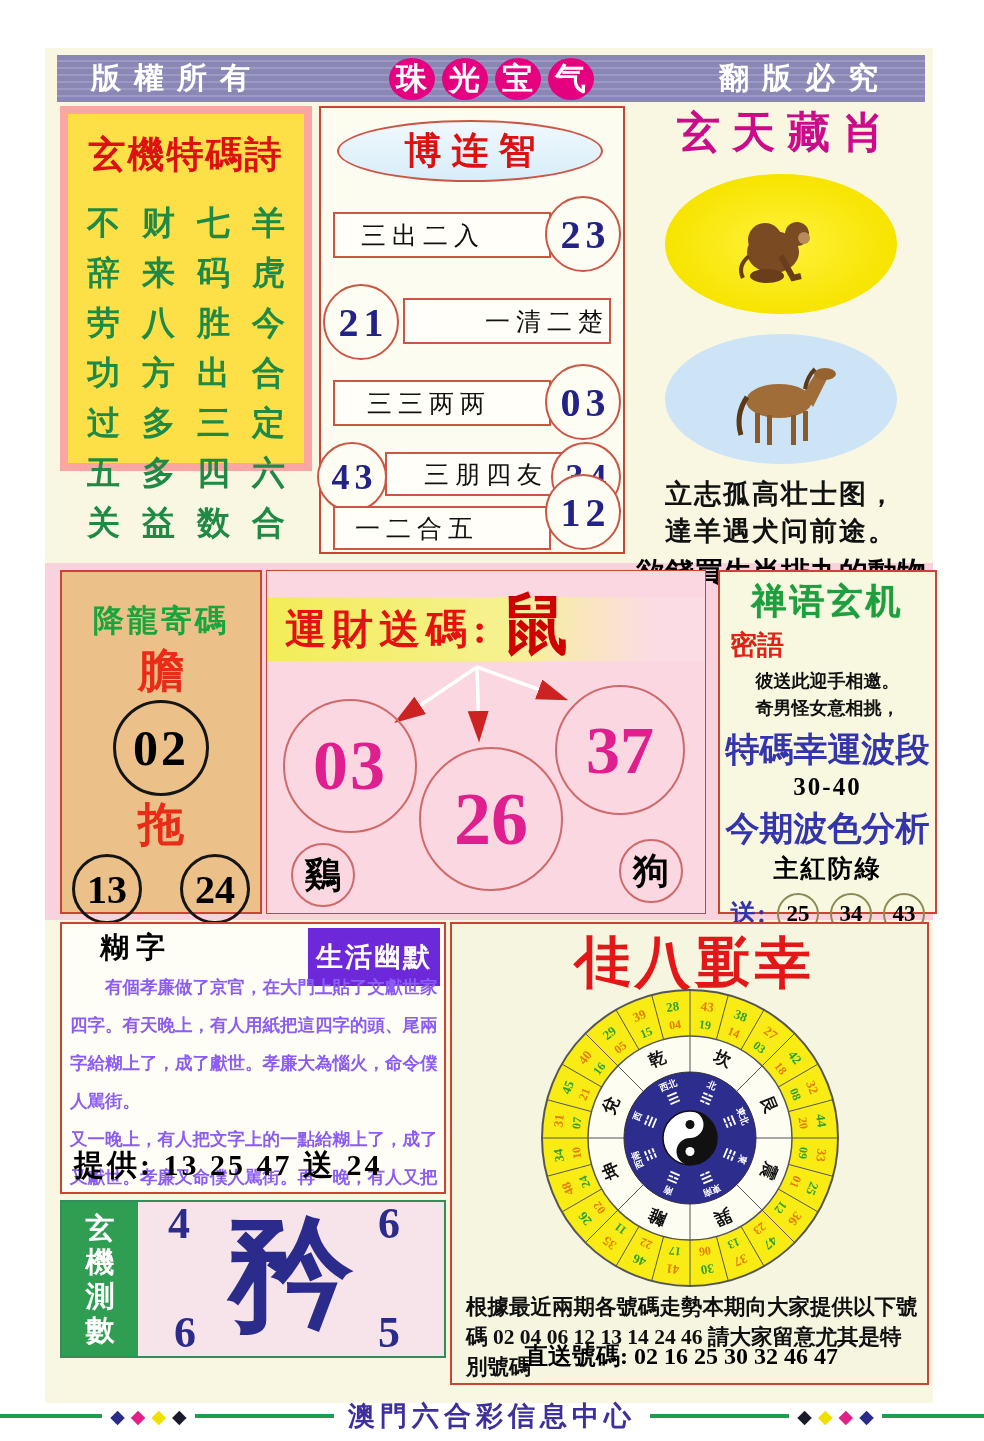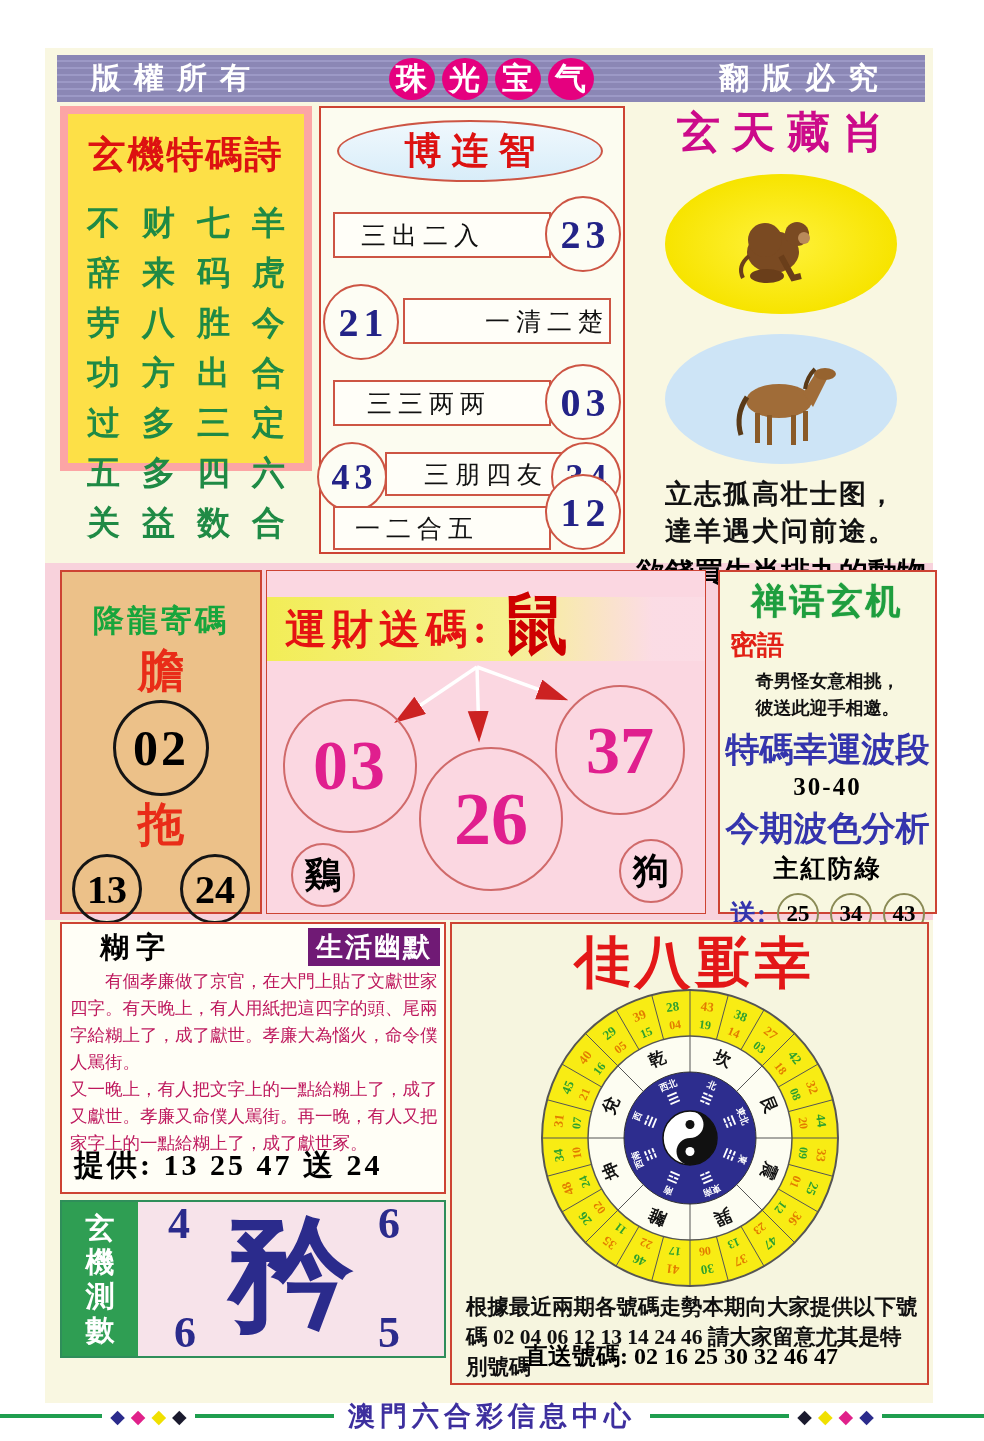--- a/index.html
+++ b/index.html
@@ -82,23 +82,23 @@
   .cy-verse{margin-top:5px;text-align:center;color:#111;font-size:18px;font-weight:bold;line-height:27px;}
   .cy-wave,.cy-color{margin-top:5px;text-align:center;color:#3434ad;font-size:34px;font-weight:bold;}
   .cy-range,.cy-advice{text-align:center;color:#000;font-size:25px;font-weight:bold;letter-spacing:2px;}
   .cy-send{display:flex;align-items:center;margin:8px 0 0 10px;gap:11px;}
   .cy-send-label{color:#3434ad;font-size:27px;font-weight:bold;}
   .cy-send-circle{width:42px;height:42px;border:2px solid #8a8a55;border-radius:50%;display:flex;align-items:center;
                   justify-content:center;color:#000;font-size:23px;font-weight:bold;box-sizing:border-box;}
   
   .hz-box{position:absolute;left:60px;top:922px;width:386px;height:272px;border:2px solid #cd4333;background:#fffef6;box-sizing:border-box;}
   .hz-title{position:absolute;left:38px;top:4px;color:#000;font-size:29px;font-weight:bold;letter-spacing:7px;}
-  .hz-badge{position:absolute;right:4px;top:4px;background:#701a75;color:#fff;font-size:27px;font-weight:bold;
-            padding:1px 8px;letter-spacing:2px;}
-  .hz-story{position:absolute;left:8px;top:44px;width:370px;color:#be185d;font-size:17.5px;line-height:27px;font-weight:normal;}
+  .hz-badge{position:absolute;right:4px;top:4px;background:#6d28d9;color:#fff;font-size:27px;font-weight:bold;
+            padding:11px 8px;letter-spacing:2px;}
+  .hz-story{position:absolute;left:8px;top:44px;width:370px;color:#8b5cf6;font-size:17.5px;line-height:38px;font-weight:bold;}
   .hz-story p{margin:0;}
   .hz-story p.indent{text-indent:2em;}
   .hz-provide{position:absolute;left:12px;bottom:6px;color:#000;font-size:30px;font-weight:bold;letter-spacing:3px;}
   
   .bg-box{position:absolute;left:450px;top:922px;width:479px;height:463px;border:2px solid #cd4333;background:#f6f5df;box-sizing:border-box;}
   .bg-title{margin-top:2px;text-align:center;color:#e31717;font-size:56px;font-weight:bold;letter-spacing:4px;transform:scaleX(-1);}
   .bg-wheel{position:absolute;left:88px;top:64px;width:300px;height:300px;}
   .bg-note{position:absolute;left:14px;top:368px;width:452px;color:#101010;font-size:21.5px;line-height:30px;font-weight:bold;}
   .bg-direct{position:absolute;left:72px;top:416px;color:#000;font-size:24px;font-weight:bold;}
   
@@ -251,22 +251,22 @@
     <div class="yc-circle yc-c1">26</div>
     <div class="yc-circle yc-c2">37</div>
     <div class="yc-circle yc-zs yc-zl">鷄</div>
     <div class="yc-circle yc-zs yc-zr">狗</div>
   </div>
 
   <div class="cy-box">
     <div class="cy-title">禅语玄机</div>
     <div class="cy-mi">密語</div>
     <div class="cy-verse">
+      <div>彼送此迎手相邀。</div>
       <div>奇男怪女意相挑，</div>
-      <div>彼送此迎手相邀。</div>
     </div>
     <div class="cy-wave">特碼幸運波段</div>
     <div class="cy-range">30-40</div>
     <div class="cy-color">今期波色分析</div>
     <div class="cy-advice">主紅防綠</div>
     <div class="cy-send">
       <span class="cy-send-label">送:</span>
       <span class="cy-send-circle">25</span>
       <span class="cy-send-circle">34</span>
       <span class="cy-send-circle">43</span>

